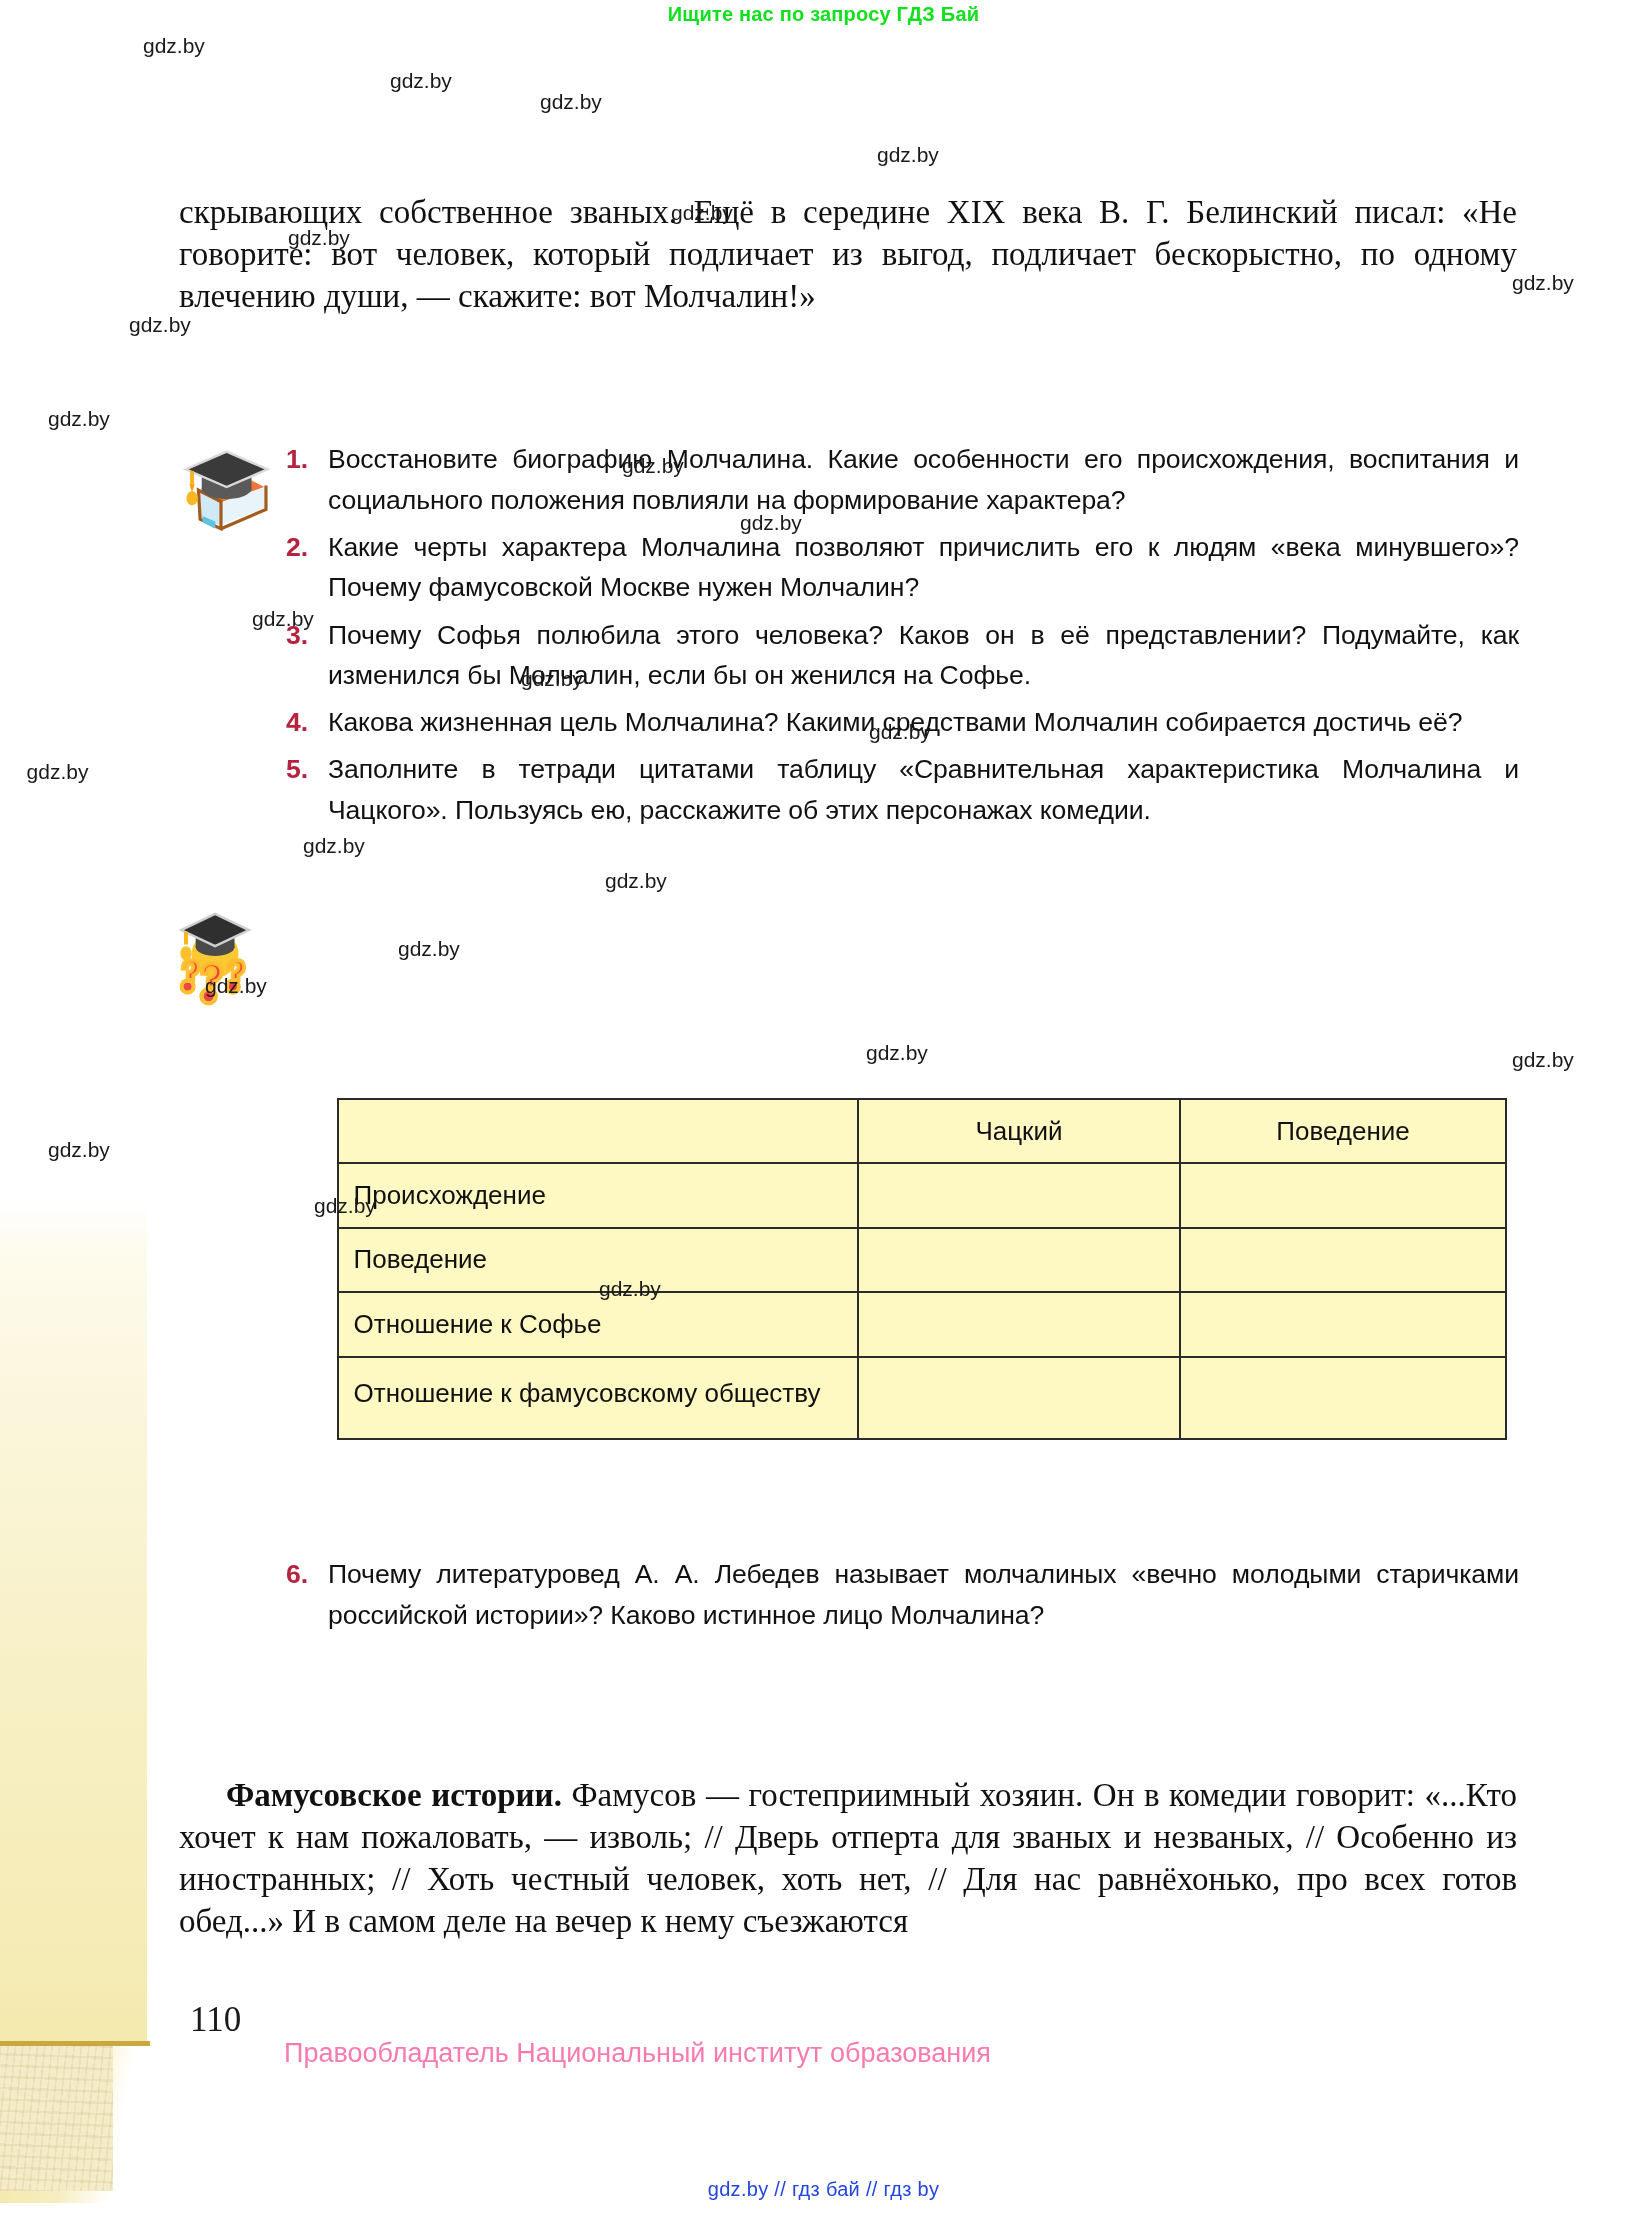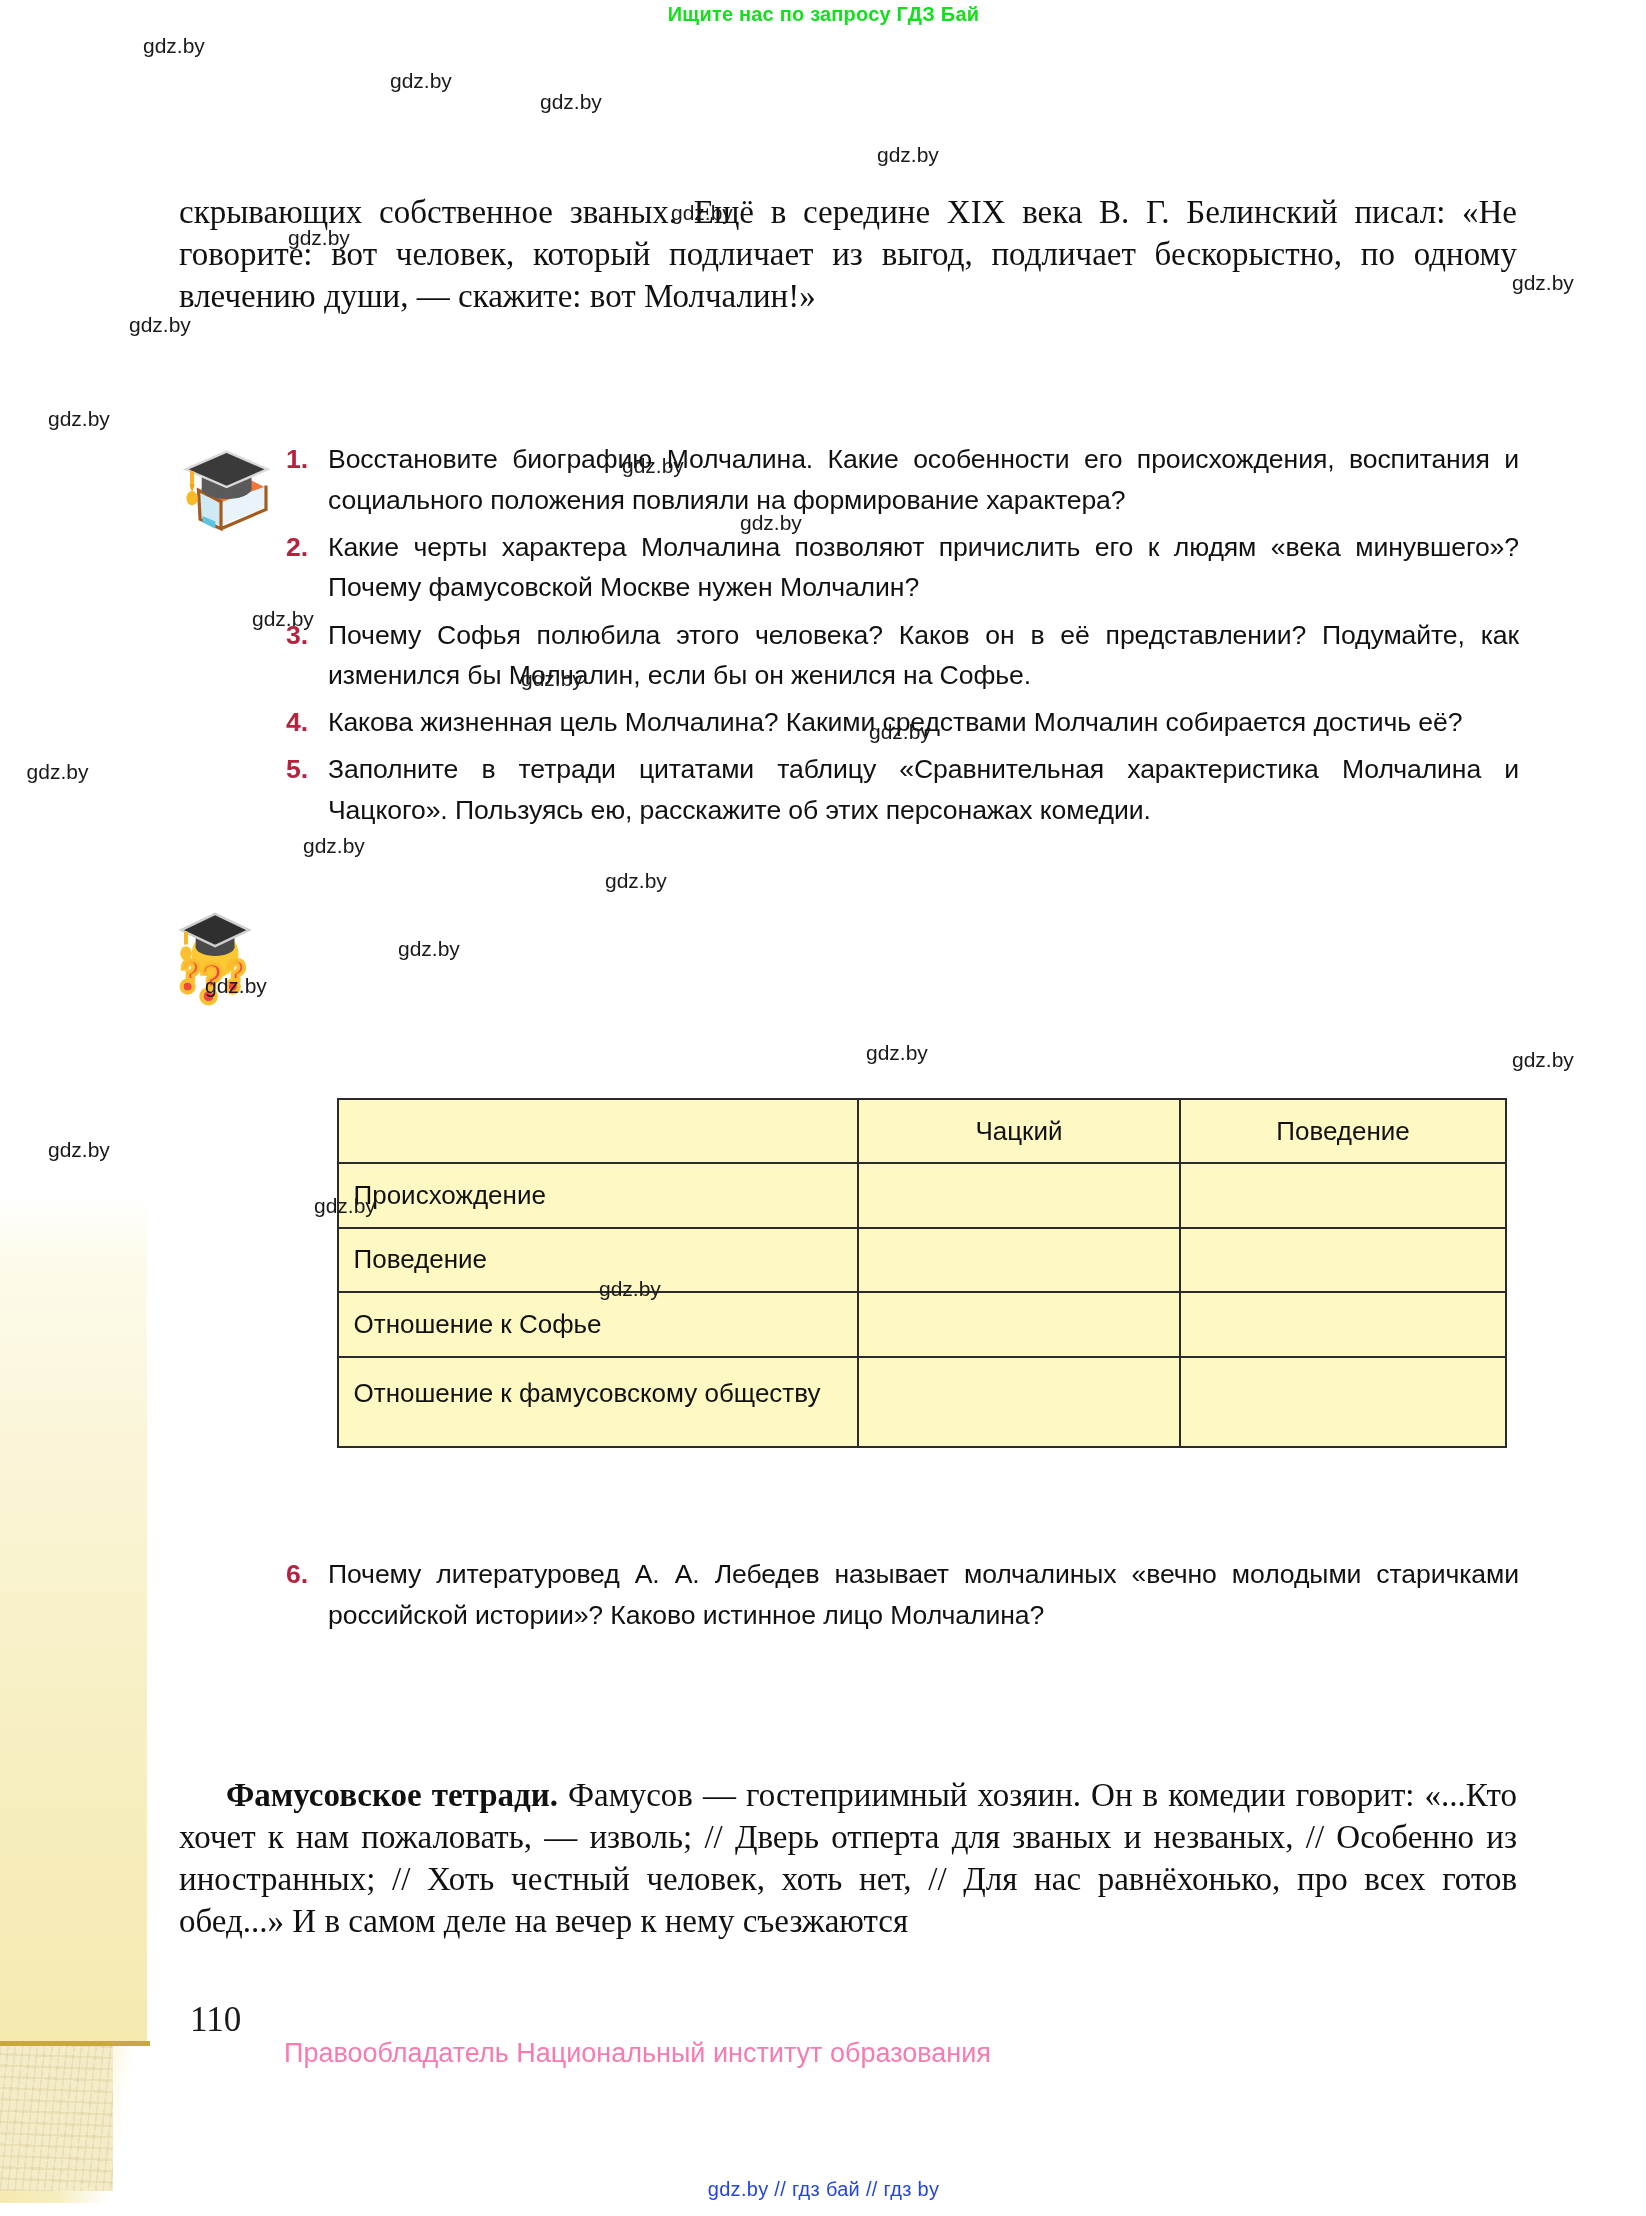--- a/index.html
+++ b/index.html
@@ -188,21 +188,21 @@
     text-align: left;
     background: #fef9c3;
   }
   .cmp-table th.ch { text-align: center; }
   .cmp-table td.rowlabel { text-align: left; }
   .cmp-table td.rowlabel.two-line {
     text-align: justify;
     text-justify: inter-word;
     line-height: 1.28;
     padding-top: 8px;
-    padding-bottom: 24px;
+    padding-bottom: 16px;
     margin-top: 40px;
   }
   .col-a { width: 520px; }
   .col-b { width: 322px; }
   .col-c { width: 326px; }
 
   
   .page-num {
     position: absolute;
     left: 190px;
@@ -336,21 +336,21 @@
     </table>
 
   <div class="qlist" style="top:1554px;">
     <div class="qitem">
       <div class="qnum">6.</div>
       <div class="qtext">Почему литературовед А. А. Лебедев называет молчалиных «вечно молодыми старичками российской истории»? Каково истинное лицо Молчалина?</div>
     </div>
   </div>
 
   <div class="content" style="top:1743px;">
-    <p class="body para-2"><b>Фамусовское тетради.</b><span> Фамусов — гостеприимный хозяин. Он в комедии говорит: «...Кто хочет к нам пожаловать, — изволь; // Дверь отперта для званых и незваных, // Особенно из иностранных; // Хоть честный человек, хоть нет, // Для нас равнёхонько, про всех готов обед...» И в самом деле на вечер к нему съезжаются</span></p>
+    <p class="body para-2"><b>Фамусовское истории.</b><span> Фамусов — гостеприимный хозяин. Он в комедии говорит: «...Кто хочет к нам пожаловать, — изволь; // Дверь отперта для званых и незваных, // Особенно из иностранных; // Хоть честный человек, хоть нет, // Для нас равнёхонько, про всех готов обед...» И в самом деле на вечер к нему съезжаются</span></p>
   </div>
 
   <div class="page-num">110</div>
 
   <div class="wm-pink" style="left:284px; top:2038px;">Правообладатель Национальный институт образования</div>
 
   <div class="promo-bottom">gdz.by  //  гдз бай  //  гдз by</div>
 
   <div id="wm-layer">
       <div class="wm" style="left: 143px; top: 34px; font-size: 21px;">gdz.by</div>

